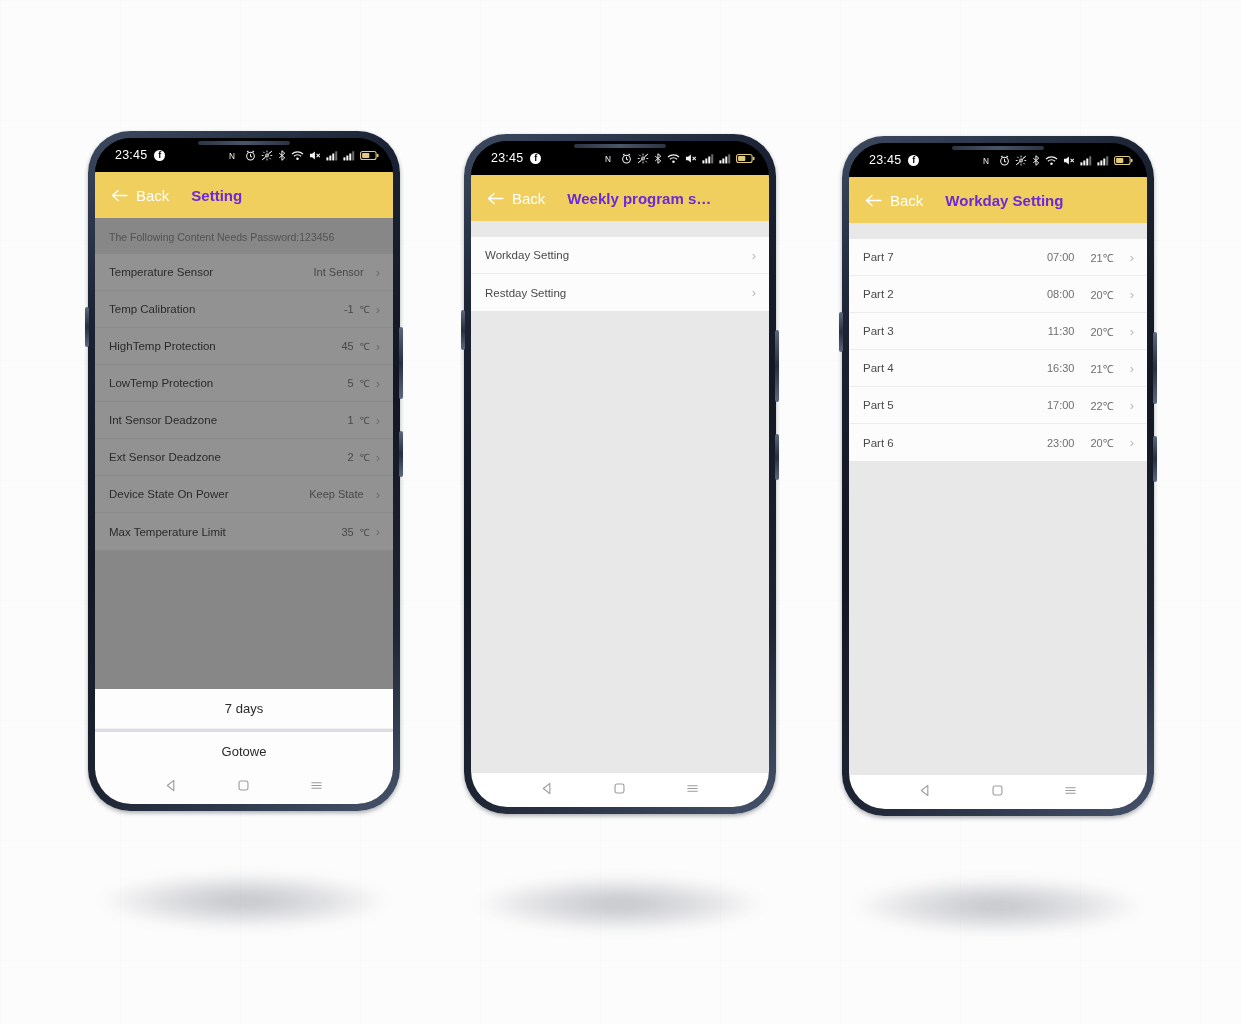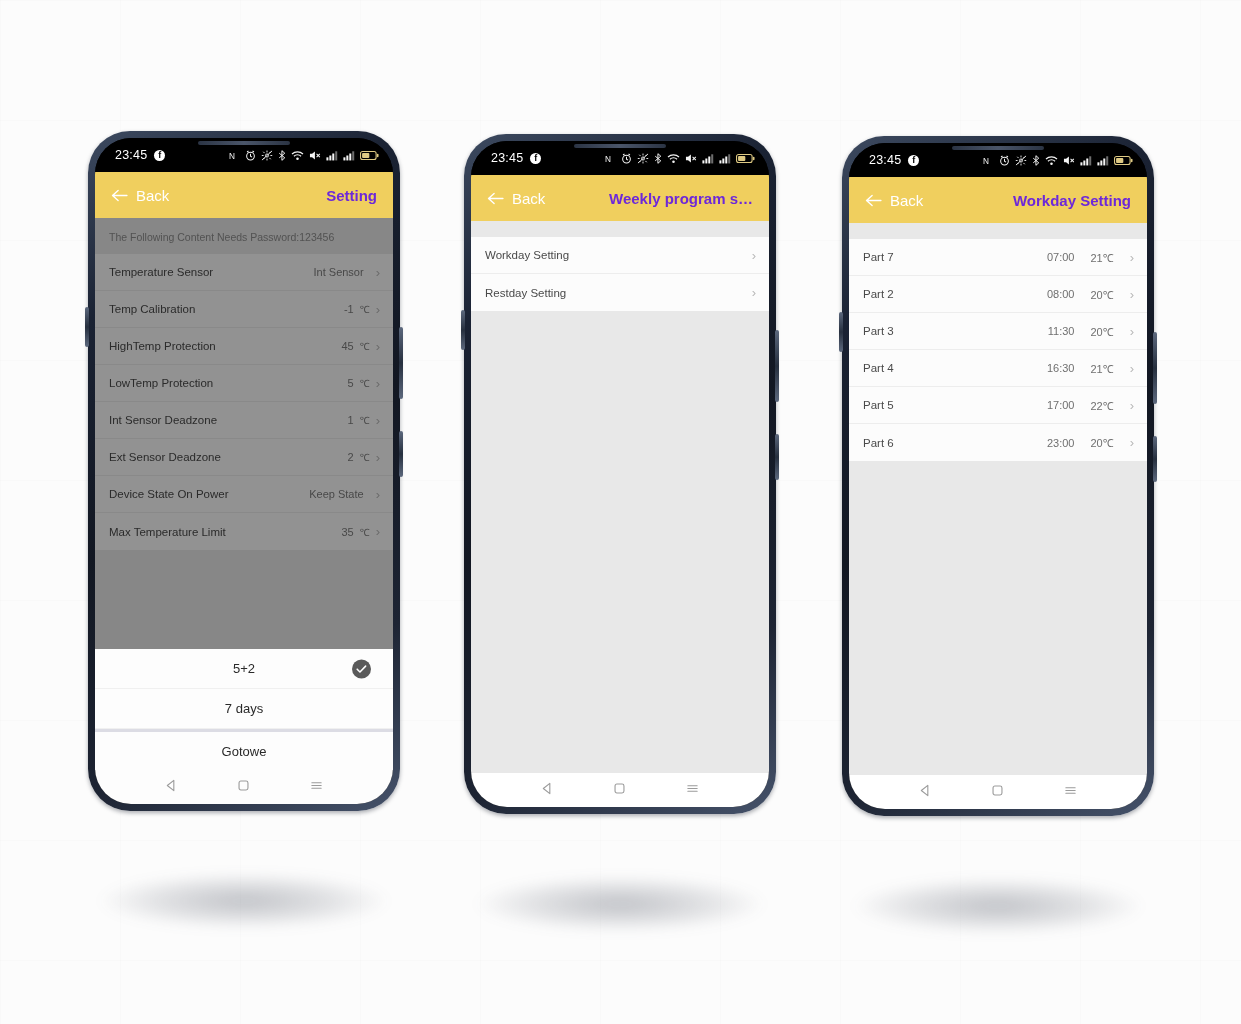--- a/index.html
+++ b/index.html
@@ -79,21 +79,20 @@
   .sb-right{ display:flex; align-items:center; gap:5px; }
   .sb-right svg{ display:block; }
   .sb-ico{ opacity:.96; }
 
   
   .appbar{
     flex:0 0 46px; height:46px;
     background: var(--accent, #f0cf5e);
     display:flex; align-items:center; padding:0 16px;
     position:relative;
-    justify-content:space-between;
   }
   .appbar .back{
     display:flex; align-items:center; gap:8px;
     color:#fff; font-size:15px;
   }
   .appbar .arrow{ display:block; }
   .appbar .title{
     color:#6d28d9; font-size:15px; margin-left:22px;
     white-space:nowrap; overflow:hidden; text-overflow:ellipsis;font-weight:bold;
   }
@@ -327,28 +326,20 @@
                 <span class="unit">℃</span>
                 <span class="chev">›</span>
               </span>
           </div>
         </div>
 
         <div class="scrim"></div>
 
         <div class="sheet">
           <div class="sheet-opt">
-            <span>5+2</span>
-            <span class="check">
-              <svg width="11" height="9" viewBox="0 0 12 10">
-                  <path d="M1.2 5.2 4.3 8.3 10.6 1.8" stroke="#fff" stroke-width="1.7" fill="none" stroke-linecap="round" stroke-linejoin="round"></path>
-                </svg>
-            </span>
-          </div>
-          <div class="sheet-opt">
             <span>7 days</span>
           </div>
           <div class="sheet-sep"></div>
           <div class="sheet-done">Gotowe</div>
         </div>
       </div>
 
       <div class="navbar on-sheet">
         <span class="nav-ico"><svg width="13" height="13" viewBox="0 0 14 14">
               <path d="M9.5 1.5 2.5 7l7 5.5z" fill="none" stroke="#9b9b9b" stroke-width="1.2" stroke-linejoin="round"></path>

